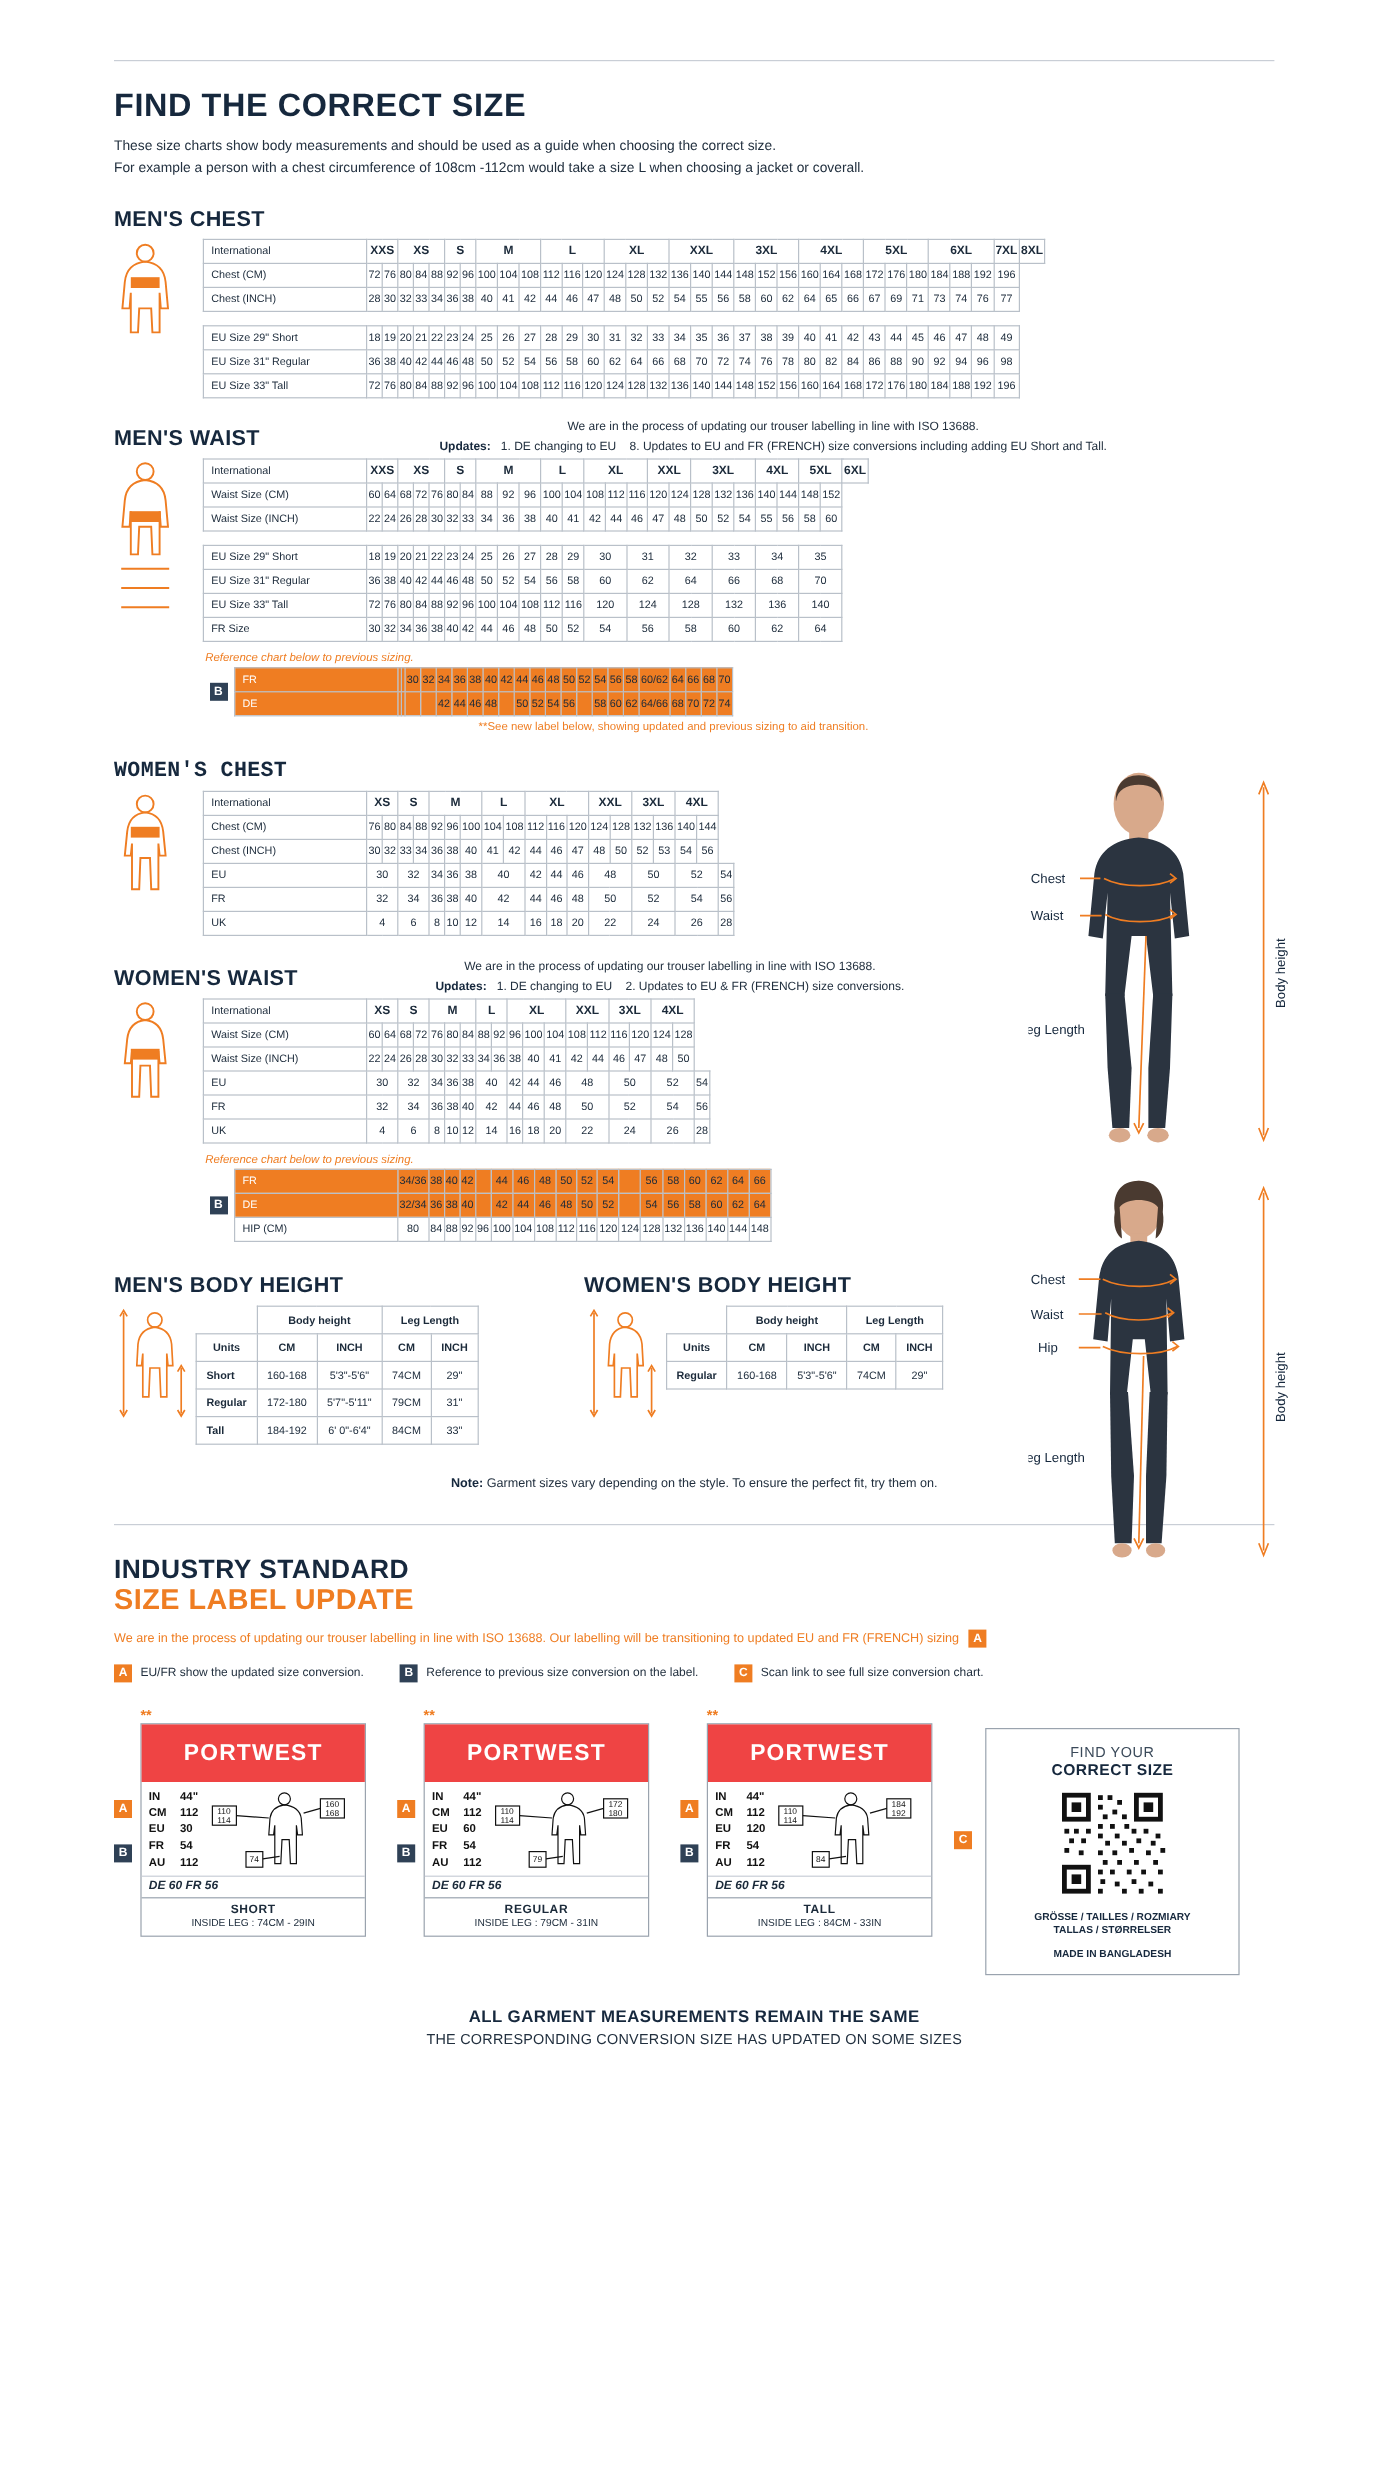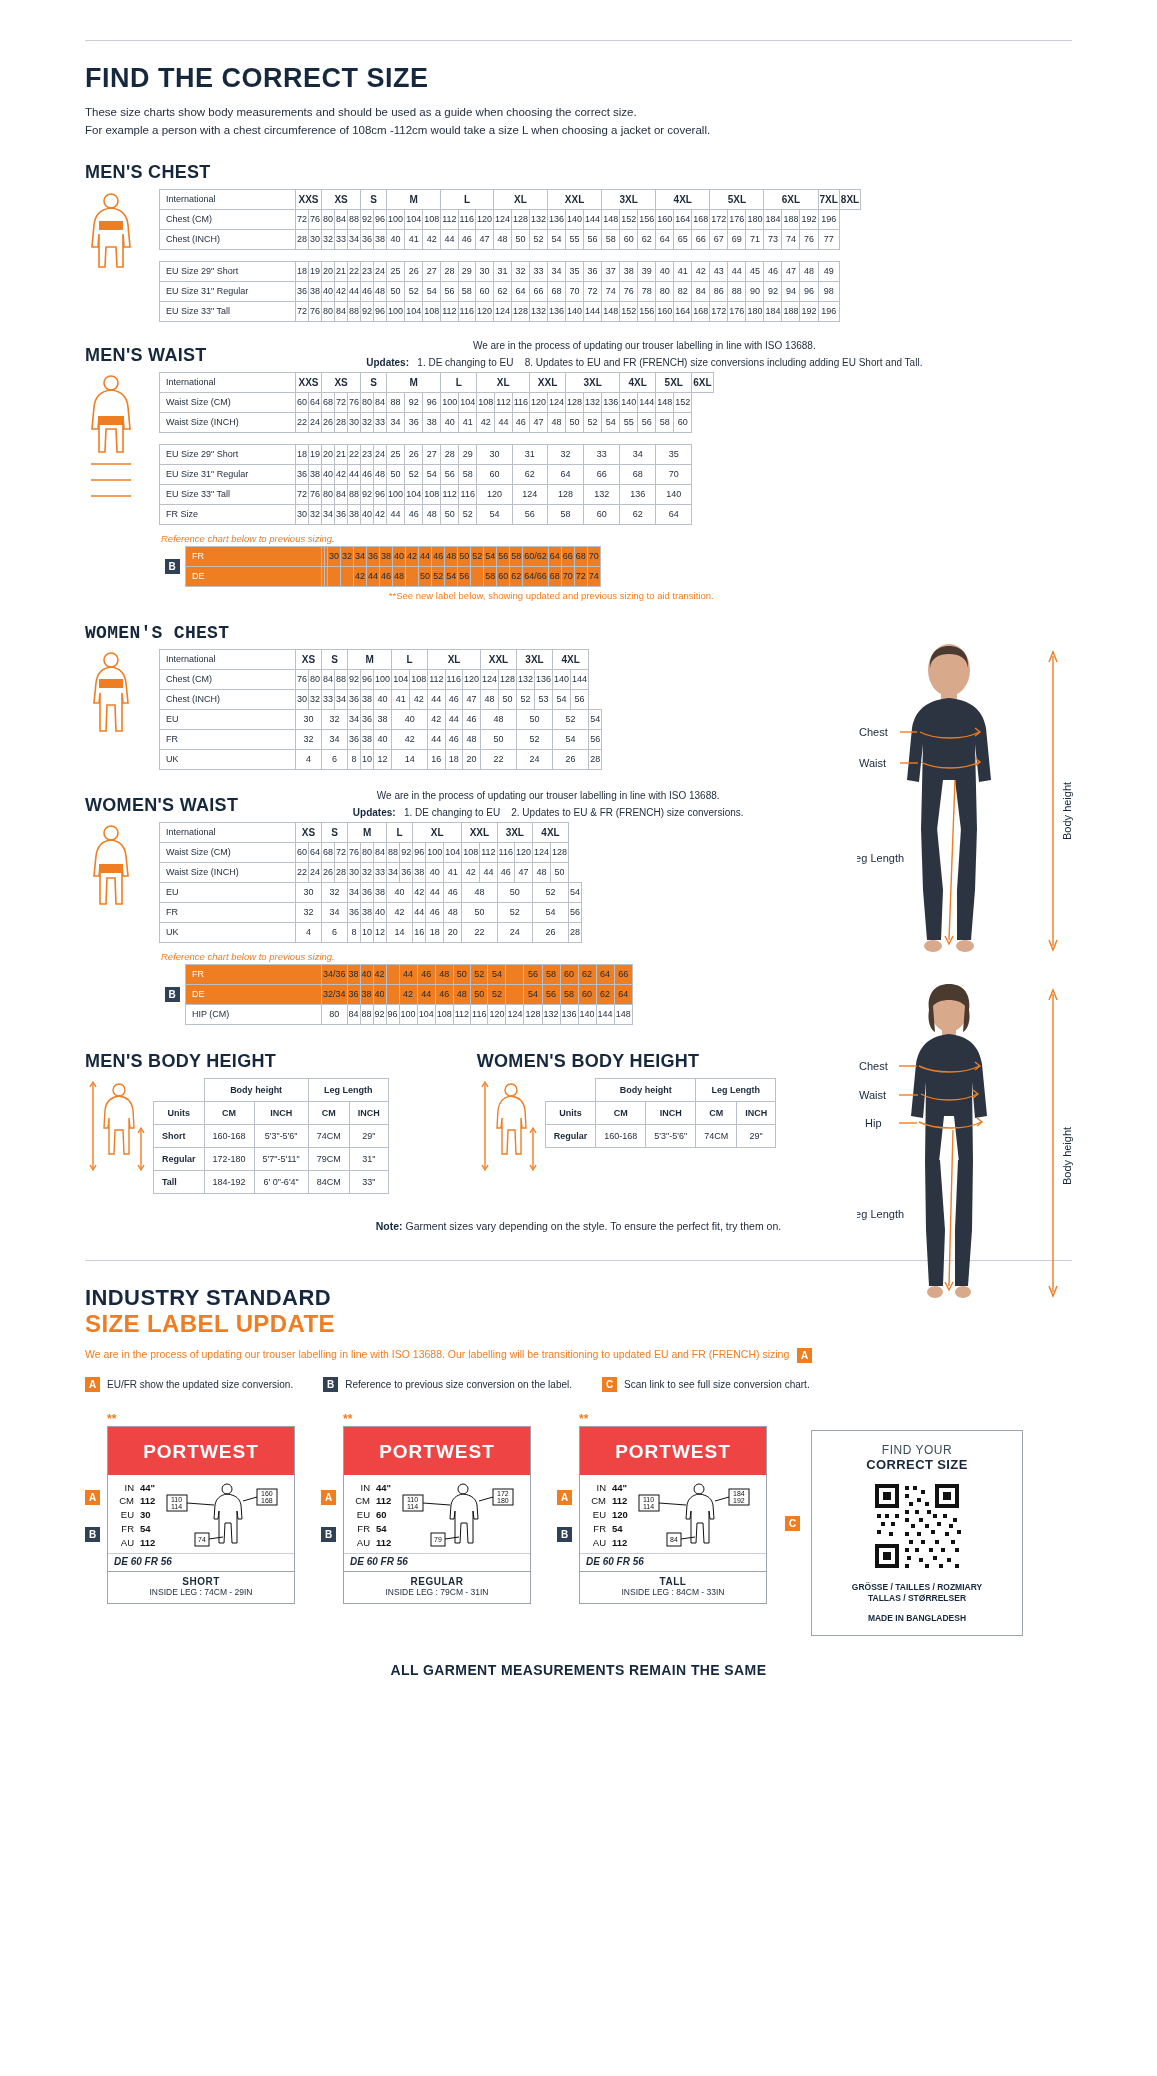--- a/index.html
+++ b/index.html
@@ -3,21 +3,21 @@
 <meta charset="utf-8">
 <style>
   html,body{margin:0;padding:0;}
   body{
     width:1157px;
     background:#ffffff;
     font-family:"Liberation Sans", sans-serif;
     color:#1b2a3a;
     -webkit-font-smoothing:antialiased;
   }
-  .page{position:relative;width:1157px;min-height:2076px;padding:0;box-sizing:border-box;}
+  .page{position:relative;width:1157px;min-height:2076px;padding:10px;box-sizing:border-box;}
   .wrap{padding:40px 85px 20px 85px;}
   .rule{height:1px;background:#c9ced6;margin:0 0 22px 0;}
 
   h1.title{
     font-size:27px;
     letter-spacing:.5px;
     color:#16283d;
     font-weight:bold;
     margin:16px 0 10px 0;
   }
@@ -104,21 +104,21 @@
 
   .labels-row{display:flex;gap:26px;align-items:flex-start;}
   .label-card{position:relative;width:210px;}
   .stars{color:#ef7d22;font-weight:bold;font-size:12px;margin-left:22px;}
   .lbl-box{border:1px solid #9aa3ae;background:#fff;margin-left:22px;}
   .lbl-top{background:#ef4444;color:#fff;text-align:center;padding:14px 0 12px 0;}
   .brand{font-size:19px;font-weight:bold;letter-spacing:1px;}
   .lbl-body{display:flex;padding:6px 6px 2px 6px;gap:4px;}
   .sizecols{font-size:9.5px;line-height:1.45;}
   .sizecols .r{display:flex;gap:6px;}
-  .sizecols .k{width:20px;font-weight:normal;color:#111;text-align:right;}
+  .sizecols .k{width:20px;font-weight:bold;color:#111;}
   .sizecols .v{font-weight:bold;color:#111;}
   .lbl-fig{flex:1;display:flex;justify-content:center;}
   .lbl-de{font-size:10px;font-style:italic;font-weight:bold;padding:2px 6px 4px 6px;border-top:1px solid #c9ced6;}
   .lbl-foot{border-top:1px solid #9aa3ae;text-align:center;padding:4px 0 6px 0;}
   .lbl-foot .f1{font-size:10px;font-weight:bold;letter-spacing:.5px;}
   .lbl-foot .f2{font-size:8.5px;}
   .side-badges{position:absolute;left:0;top:0;height:100%;}
   .side-badges .badge{position:absolute;}
 
   .qr-card{border:1px solid #9aa3ae;width:190px;text-align:center;padding:12px 10px;position:relative;}
@@ -1318,20 +1318,21 @@
             </svg>
           </div>
           <div class="qr-t3">GRÖSSE / TAILLES / ROZMIARY</div>
           <div class="qr-t3">TALLAS / STØRRELSER</div>
           <div class="qr-t4">MADE IN BANGLADESH</div>
         </div>
       </div>
     </div>
 
     <div class="footer-1">ALL GARMENT MEASUREMENTS REMAIN THE SAME</div>
+    <div class="footer-2">THE CORRESPONDING CONVERSION SIZE HAS UPDATED ON SOME SIZES</div>
 
   </div>
 
   <div class="models" style="top:640px;right:60px;">
     <svg class="model-svg" width="240" height="320" viewBox="0 0 240 320">
 
       <g>
         <ellipse cx="92" cy="30" rx="21" ry="26" fill="#d8a98b"></ellipse>
         <path d="M92 6 C78 6 72 16 73 28 C74 18 82 14 92 14 C102 14 110 18 111 28 C112 16 106 6 92 6 Z" fill="#4a3a30"></path>
         <rect x="84" y="52" width="16" height="12" fill="#d8a98b"></rect>

